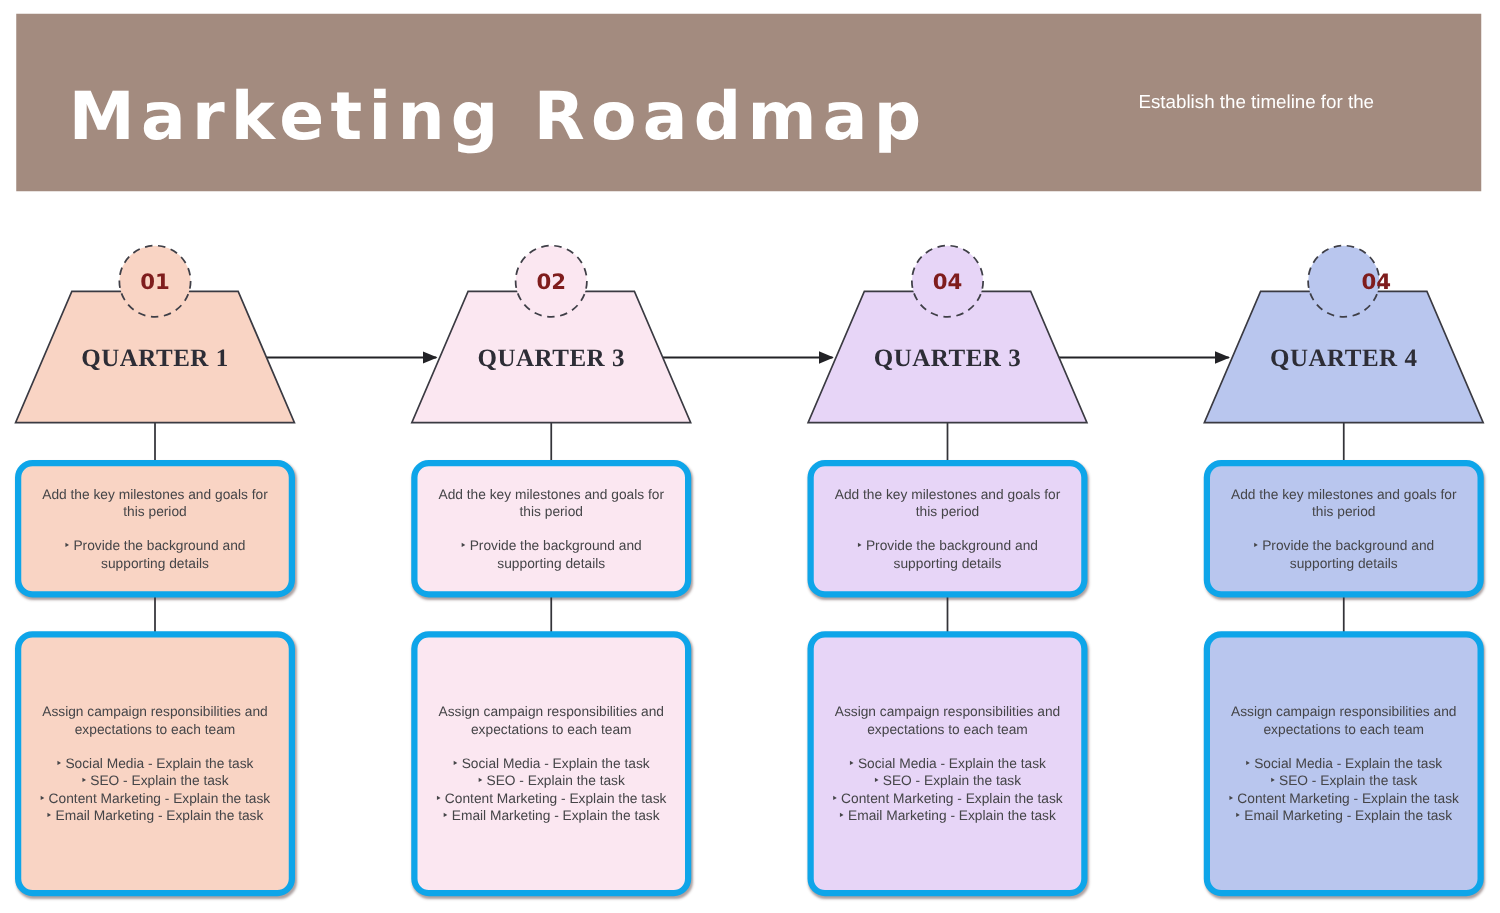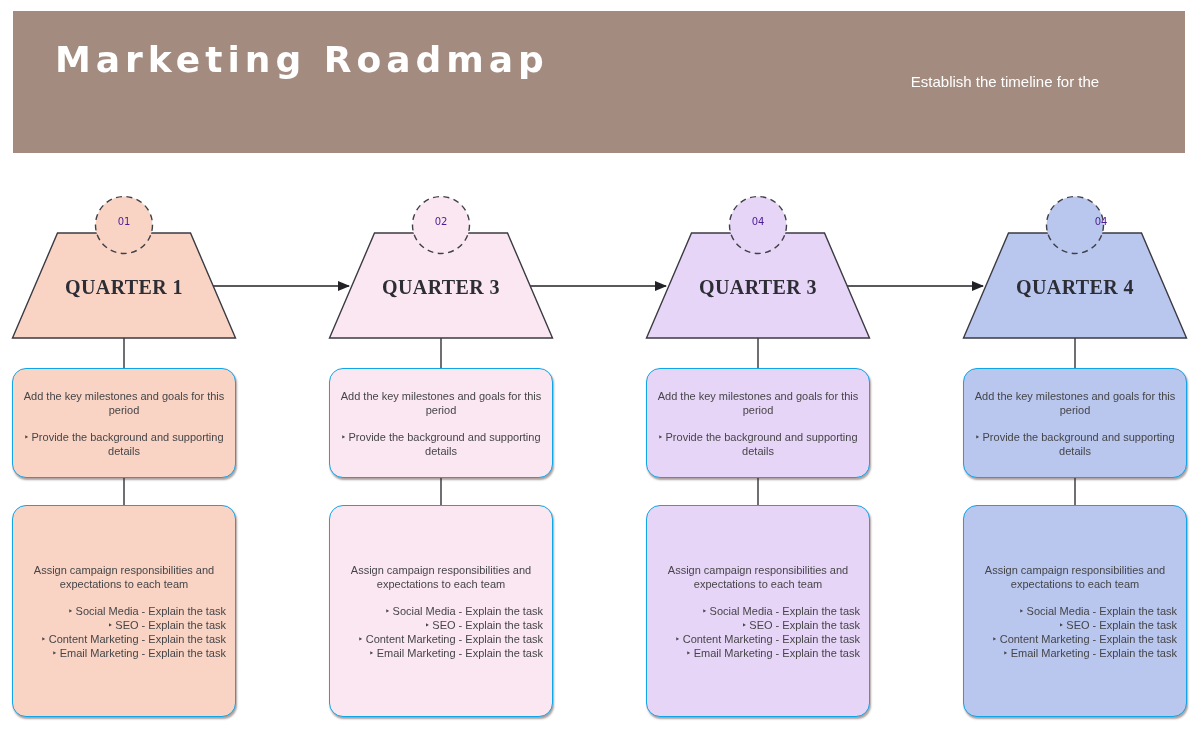--- a/index.html
+++ b/index.html
@@ -8,65 +8,65 @@
     width:1200px;height:730px;
     background:#ffffff;
     font-family:"Liberation Sans", sans-serif;
     overflow:hidden;
   }
   
   .header{
     position:absolute;left:13px;top:11px;width:1172px;height:142px;
   }
   .header-title{
-    position:absolute;left:42px;top:28px;
+    position:absolute;left:42px;top:52px;
     font-family:"DejaVu Sans", sans-serif;
     font-weight:bold;
-    font-size:36px;
+    font-size:53px;
     letter-spacing:5px;
     color:#ffffff;
     white-space:nowrap;
   }
   .header-subtitle{
     position:absolute;left:822px;top:58px;width:340px;
     text-align:center;
     font-size:15px;line-height:26px;
     color:#ffffff;
   }
   
   #shapes{position:absolute;left:0;top:0;width:1200px;height:730px;}
   .qnum{
     position:absolute;top:216px;width:60px;
     text-align:center;
     font-family:"DejaVu Sans", sans-serif;
-    font-weight:normal;font-size:10px;
-    color:#4c1d95;
+    font-weight:bold;font-size:17px;
+    color:#7f1d1d;
   }
   .qlabel{
     position:absolute;top:276px;width:224px;
     text-align:center;
     font-family:"Liberation Serif", serif;
     font-weight:bold;font-size:20px;letter-spacing:.4px;
     color:#2d2d36;
   }
   .infobox{
     position:absolute;width:224px;
     box-sizing:border-box;
-    border:1px solid #0ea5e9;
+    border:5px solid #0ea5e9;
     border-radius:14px;
     box-shadow:1px 2px 2px rgba(70,45,45,.45);
     display:flex;flex-direction:column;justify-content:center;
     text-align:center;
     font-size:11px;line-height:14px;
     color:#454548;
     padding:6px 9px;
   }
   .infobox .gap{margin-top:13px;}
   .box1{top:368px;height:110px;}
-  .box2{top:505px;height:212px;align-items:flex-end;}
+  .box2{top:505px;height:212px;}
   .infobox p{margin:0;}
 </style>
 </head>
 <body>
 
 <div id="page">
 
   <div class="header" style="background-color: rgb(163, 139, 127);">
     <div class="header-title">Marketing Roadmap</div>
     <div class="header-subtitle">

